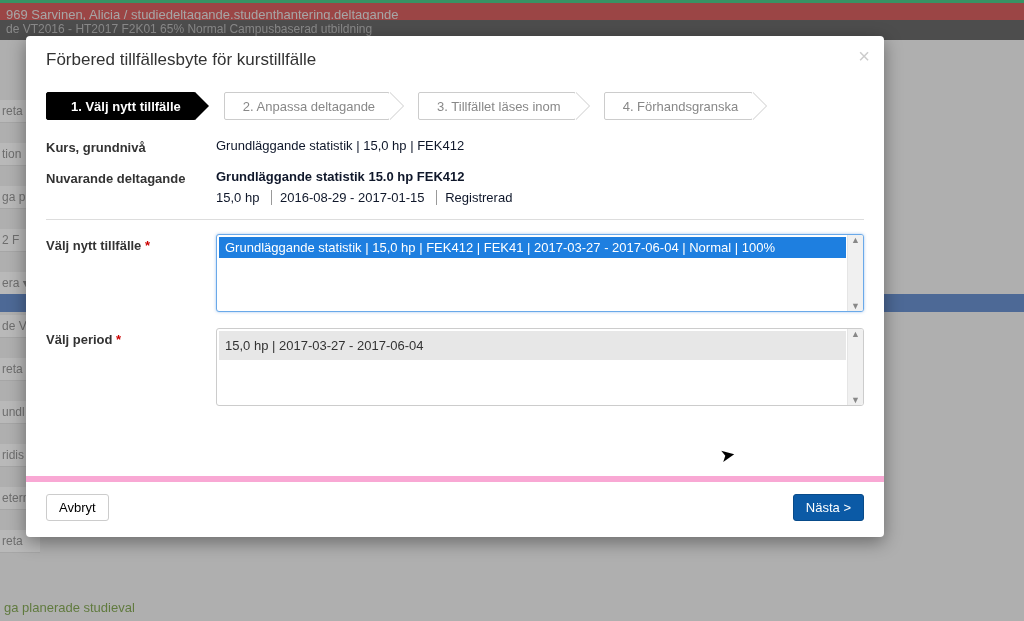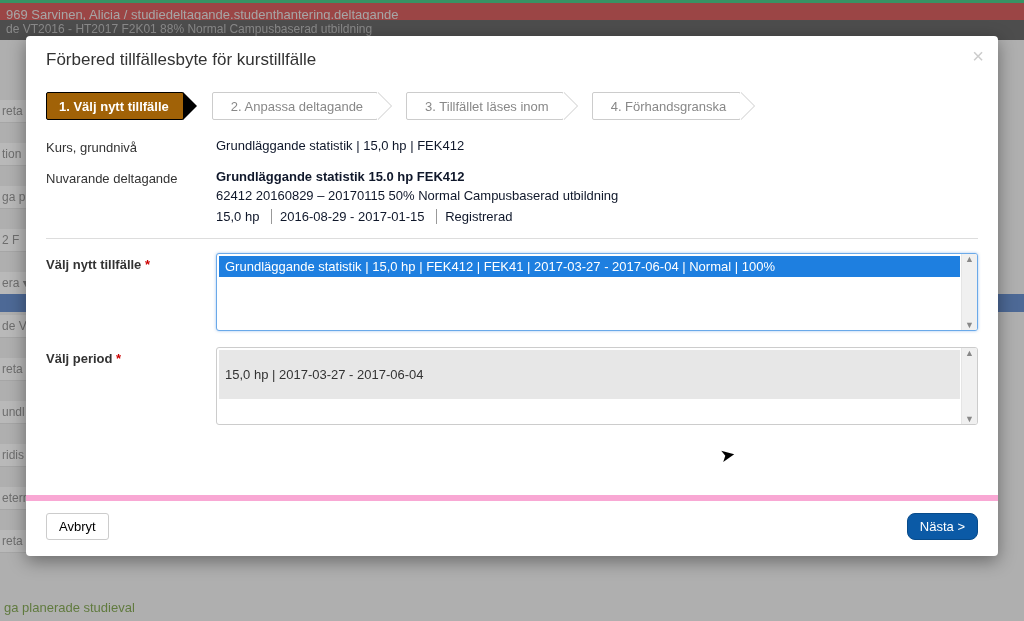--- a/index.html
+++ b/index.html
@@ -54,21 +54,21 @@
     }
     .modal-backdrop {
       position: absolute;
       inset: 0;
       background: rgba(120,120,120,0.45);
     }
     .modal {
       position: absolute;
       top: 36px;
       left: 26px;
-      width: 972px;
+      width: 858px;
       background: #fff;
       border-radius: 4px;
       box-shadow: 0 5px 18px rgba(0,0,0,0.4);
       padding-bottom: 10px;
     }
     .modal-header {
       padding: 14px 20px 8px 20px;
       position: relative;
     }
     .modal-title {
@@ -108,38 +108,38 @@
       position: absolute;
       right: -14px;
       top: -1px;
       width: 0; height: 0;
       border-top: 14px solid transparent;
       border-bottom: 14px solid transparent;
       border-left: 14px solid #fff;
       filter: drop-shadow(1px 0 0 #ccc);
     }
     .step.active {
-      background: #a16207;
+      background: #000000;
       color: #fff;
       border-color: #000;
       font-weight: bold;
-      padding-left: 12px;
+      padding-left: 24px;
     }
     .step.active::after {
       border-left-color: #000;
       filter: none;
     }
     .info-row {
       display: flex;
       margin: 8px 0 14px 0;
       align-items: flex-start;
     }
     .info-label {
       width: 170px;
-      font-weight: normal;
+      font-weight: bold;
       font-size: 13px;
       color: #333;
       padding-top: 2px;
     }
     .info-value {
       flex: 1;
       font-size: 13px;
       color: #0f172a;
     }
     .info-value .strong { font-weight: bold; }
@@ -195,21 +195,21 @@
     .list-item-sel {
       background: #1e7fe0;
       color: #fff;
       padding: 3px 6px;
       font-size: 13px;
       white-space: nowrap;
     }
     .list-item-plain {
       background: #e7e7e7;
       color: #333;
-      padding: 17px 6px;
+      padding: 7px 6px;
       font-size: 13px;
     }
     .scrollbar {
       position: absolute;
       right: 0; top: 0; bottom: 0;
       width: 16px;
       background: #f0f0f0;
       border-left: 1px solid #e5e5e5;
       display: flex;
       flex-direction: column;
@@ -231,36 +231,35 @@
       font-size: 13px;
       border: 1px solid #ccc;
       background: #fff;
       border-radius: 3px;
       cursor: pointer;
     }
     .btn-primary {
       background: #0b5aa6;
       border-color: #084b8a;
       color: #fff;
-      border-radius: 8px;
     }
     .cursor {
       position: absolute;
       top: 444px; left: 720px;
       font-size: 18px;
       color: #000;
       pointer-events: none;
       transform: rotate(-10deg);
     }
   </style>
 </head>
 <body>
 
 <div class="bg-header">969 Sarvinen, Alicia / studiedeltagande.studenthantering.deltagande</div>
-<div class="bg-sub">de VT2016 - HT2017 F2K01 88% Normal Campusbaserad utbildning</div>
+<div class="bg-sub">de VT2016 - HT2017 F2K01 65% Normal Campusbaserad utbildning</div>
 <div class="bg-side">
   <div>reta</div>
   <div>tion</div>
   <div>ga p</div>
   <div>2 F</div>
   <div>era ▾</div>
   <div>de V</div>
   <div>reta</div>
   <div>undl</div>
   <div>ridis</div>
@@ -289,21 +288,20 @@
 
     <div class="info-row">
       <div class="info-label">Kurs, grundnivå</div>
       <div class="info-value">Grundläggande statistik | 15,0 hp | FEK412</div>
     </div>
 
     <div class="info-row">
       <div class="info-label">Nuvarande deltagande</div>
       <div class="info-value">
         <div class="strong">Grundläggande statistik 15.0 hp FEK412</div>
-        <div class="detail-line">62412 20160829 – 20170115 50% Normal Campusbaserad utbildning</div>
         <div class="meta-line">
           <span>15,0 hp</span>
           <span>2016-08-29 - 2017-01-15</span>
           <span>Registrerad</span>
         </div>
       </div>
     </div>
 
     <hr class="sep">
 

